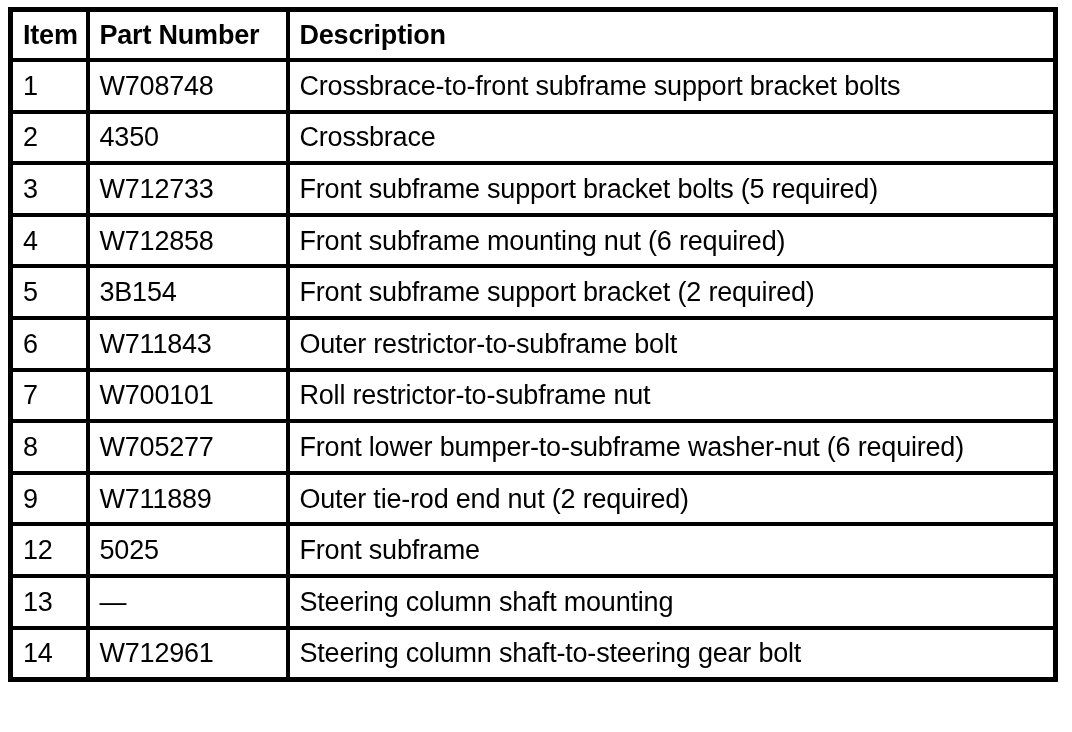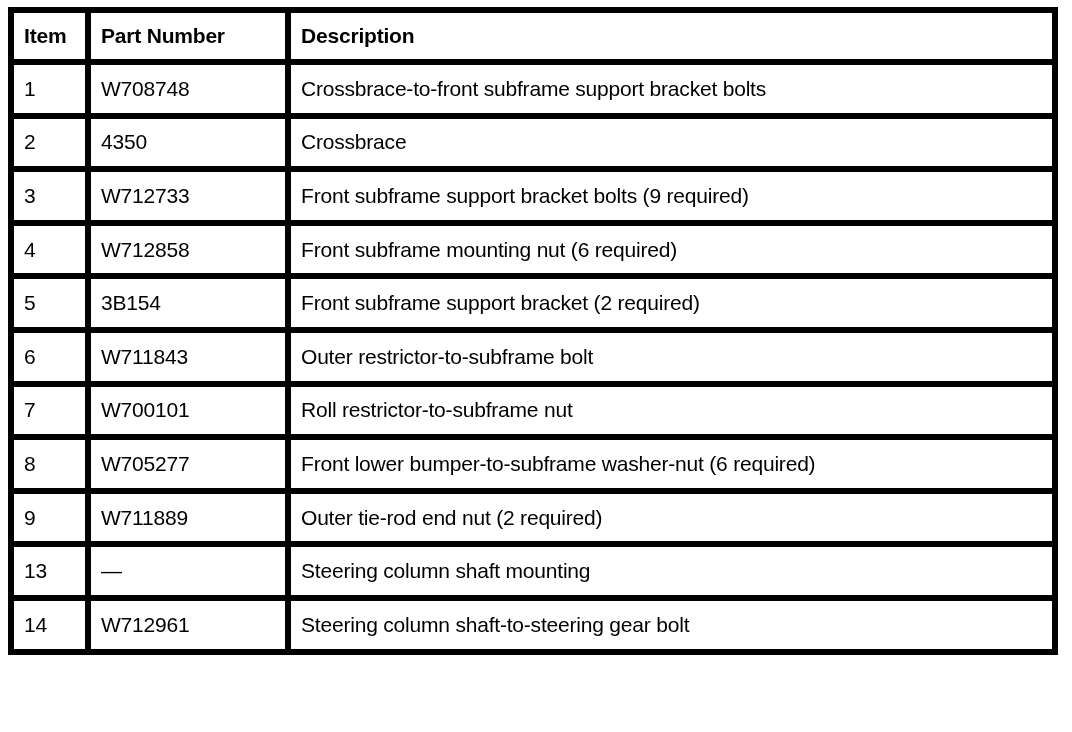--- a/index.html
+++ b/index.html
@@ -29,26 +29,26 @@
     table-layout: fixed;
     border: 5px solid #000000;
     background: #ffffff;
   }
   .parts-table col.c-item { width: 77px; }
   .parts-table col.c-part { width: 200px; }
   .parts-table col.c-desc { width: auto; }
 
   .parts-table th,
   .parts-table td {
-    border: 6px solid #000000;
+    border: 4px solid #000000;
     padding: 0 10px;
     height: 47.6px;
     text-align: left;
     vertical-align: middle;
-    font-size: 21px;
+    font-size: 27px;
     line-height: 24px;
     letter-spacing: -0.2px;
     white-space: nowrap;
     overflow: hidden;
   }
   .parts-table thead th {
     font-weight: bold;
     height: 46px;
   }
   .parts-table tbody td {
@@ -82,21 +82,21 @@
         <td>Crossbrace-to-front subframe support bracket bolts</td>
       </tr>
       <tr>
         <td>2</td>
         <td>4350</td>
         <td>Crossbrace</td>
       </tr>
       <tr>
         <td>3</td>
         <td>W712733</td>
-        <td>Front subframe support bracket bolts (9 required)</td>
+        <td>Front subframe support bracket bolts (5 required)</td>
       </tr>
       <tr>
         <td>4</td>
         <td>W712858</td>
         <td>Front subframe mounting nut (6 required)</td>
       </tr>
       <tr>
         <td>5</td>
         <td>3B154</td>
         <td>Front subframe support bracket (2 required)</td>
@@ -115,20 +115,25 @@
         <td>8</td>
         <td>W705277</td>
         <td>Front lower bumper-to-subframe washer-nut (6 required)</td>
       </tr>
       <tr>
         <td>9</td>
         <td>W711889</td>
         <td>Outer tie-rod end nut (2 required)</td>
       </tr>
       <tr>
+        <td>12</td>
+        <td>5025</td>
+        <td>Front subframe</td>
+      </tr>
+      <tr>
         <td>13</td>
         <td class="dash-cell">—</td>
         <td>Steering column shaft mounting</td>
       </tr>
       <tr>
         <td>14</td>
         <td>W712961</td>
         <td>Steering column shaft-to-steering gear bolt</td>
       </tr>
     </tbody>

